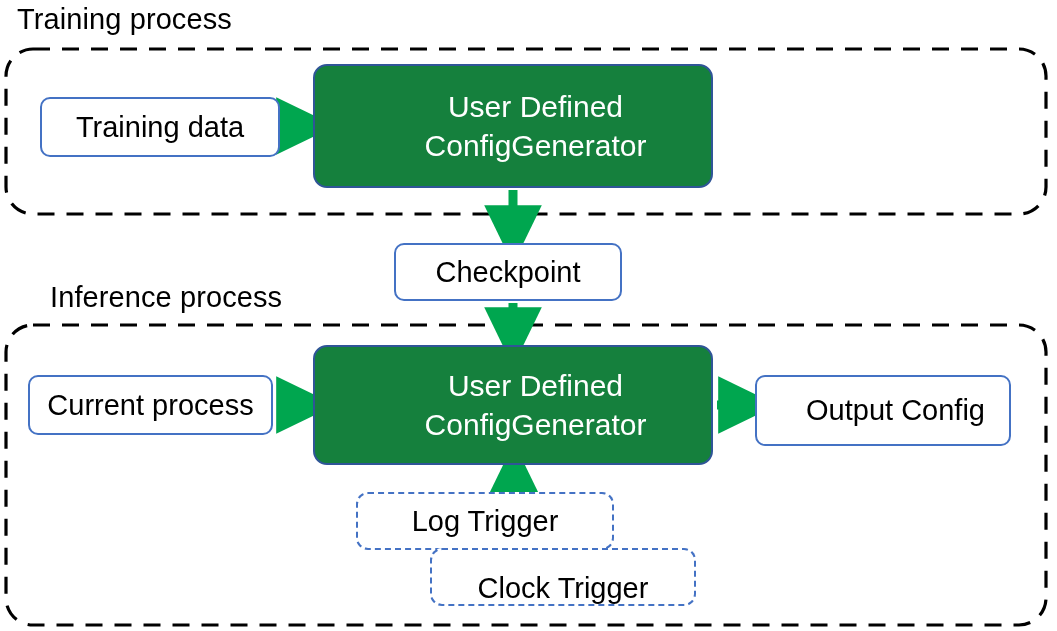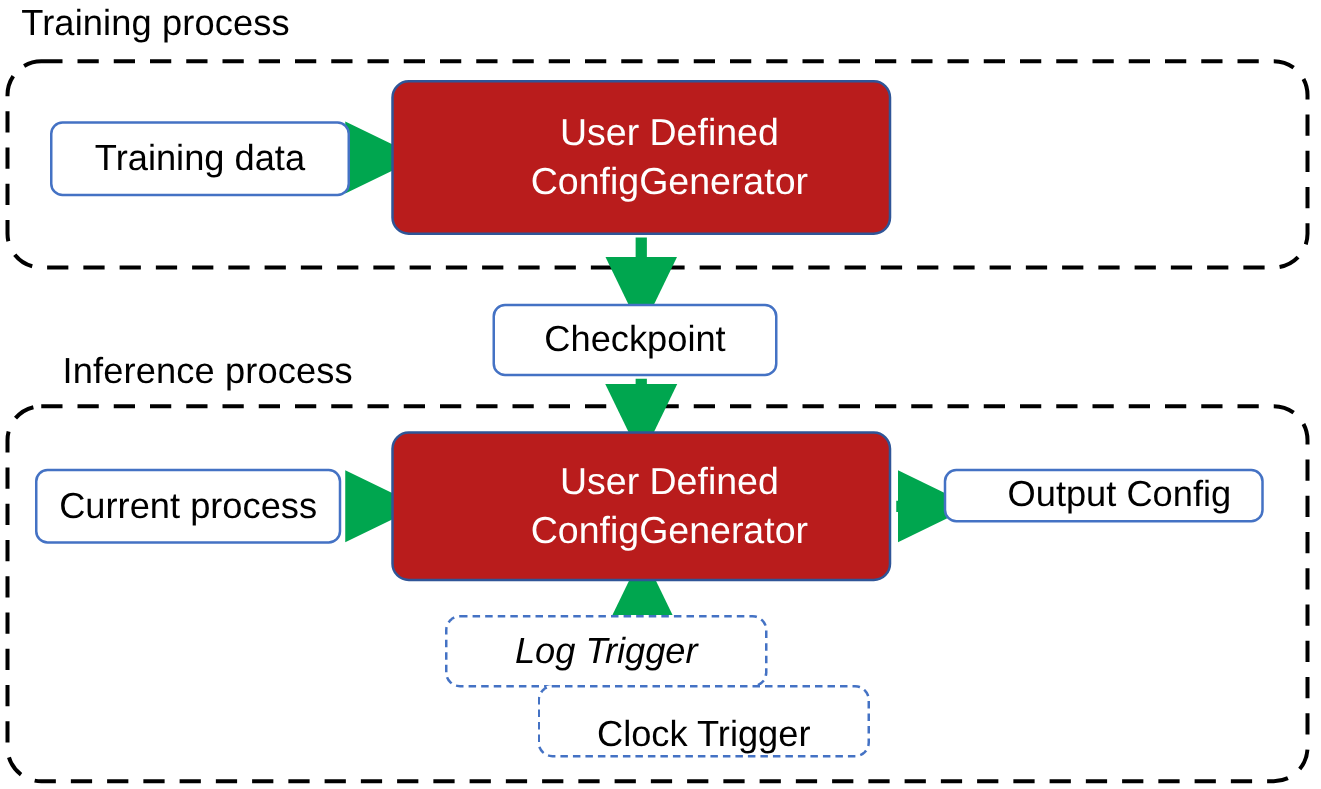--- a/index.html
+++ b/index.html
@@ -48,21 +48,21 @@
   }
   .node-white {
     background: #ffffff;
     border: 2px solid #4472C4;
     border-radius: 10px;
     color: #000000;
     font-size: 29px;
     line-height: 1.12;
   }
   .node-blue {
-    background: #b91c1c;
+    background: #15803d;
     border: 2px solid #2F5597;
     border-radius: 14px;
     color: #ffffff;
     font-size: 30px;
     line-height: 1.3;
     padding-left: 45px;
   }
   .node-dashed {
     background: #ffffff;
     border: 2.5px dashed #4472C4;
@@ -72,22 +72,22 @@
     line-height: 1.12;
   }
   .node-label { display: block; }
 
   
   #node-training-data   { left: 40px;  top: 97px;  width: 240px; height: 60px; }
   #node-train-generator { left: 313px; top: 64px;  width: 400px; height: 124px; }
   #node-checkpoint      { left: 394px; top: 243px; width: 228px; height: 58px; }
   #node-current-status  { left: 28px;  top: 375px; width: 245px; height: 60px; }
   #node-infer-generator { left: 313px; top: 345px; width: 400px; height: 120px; }
-  #node-output-config   { left: 755px; top: 375px; width: 256px; height: 43px; padding-left: 25px; }
-  #node-log-trigger     { left: 356px; top: 492px; width: 258px; height: 58px; font-style: italic; }
+  #node-output-config   { left: 755px; top: 375px; width: 256px; height: 71px; padding-left: 25px; }
+  #node-log-trigger     { left: 356px; top: 492px; width: 258px; height: 58px; }
   #node-clock-trigger   { left: 430px; top: 548px; width: 266px; height: 58px; align-items: flex-end; }
 </style>
 </head>
 <body>
 
 <div id="canvas">
 
   <svg class="svg-layer" viewBox="0 0 1057 631">
     <defs>
       <marker id="arrowGreen" markerWidth="7" markerHeight="7" refX="3.2" refY="3.5" orient="auto" markerUnits="strokeWidth">

